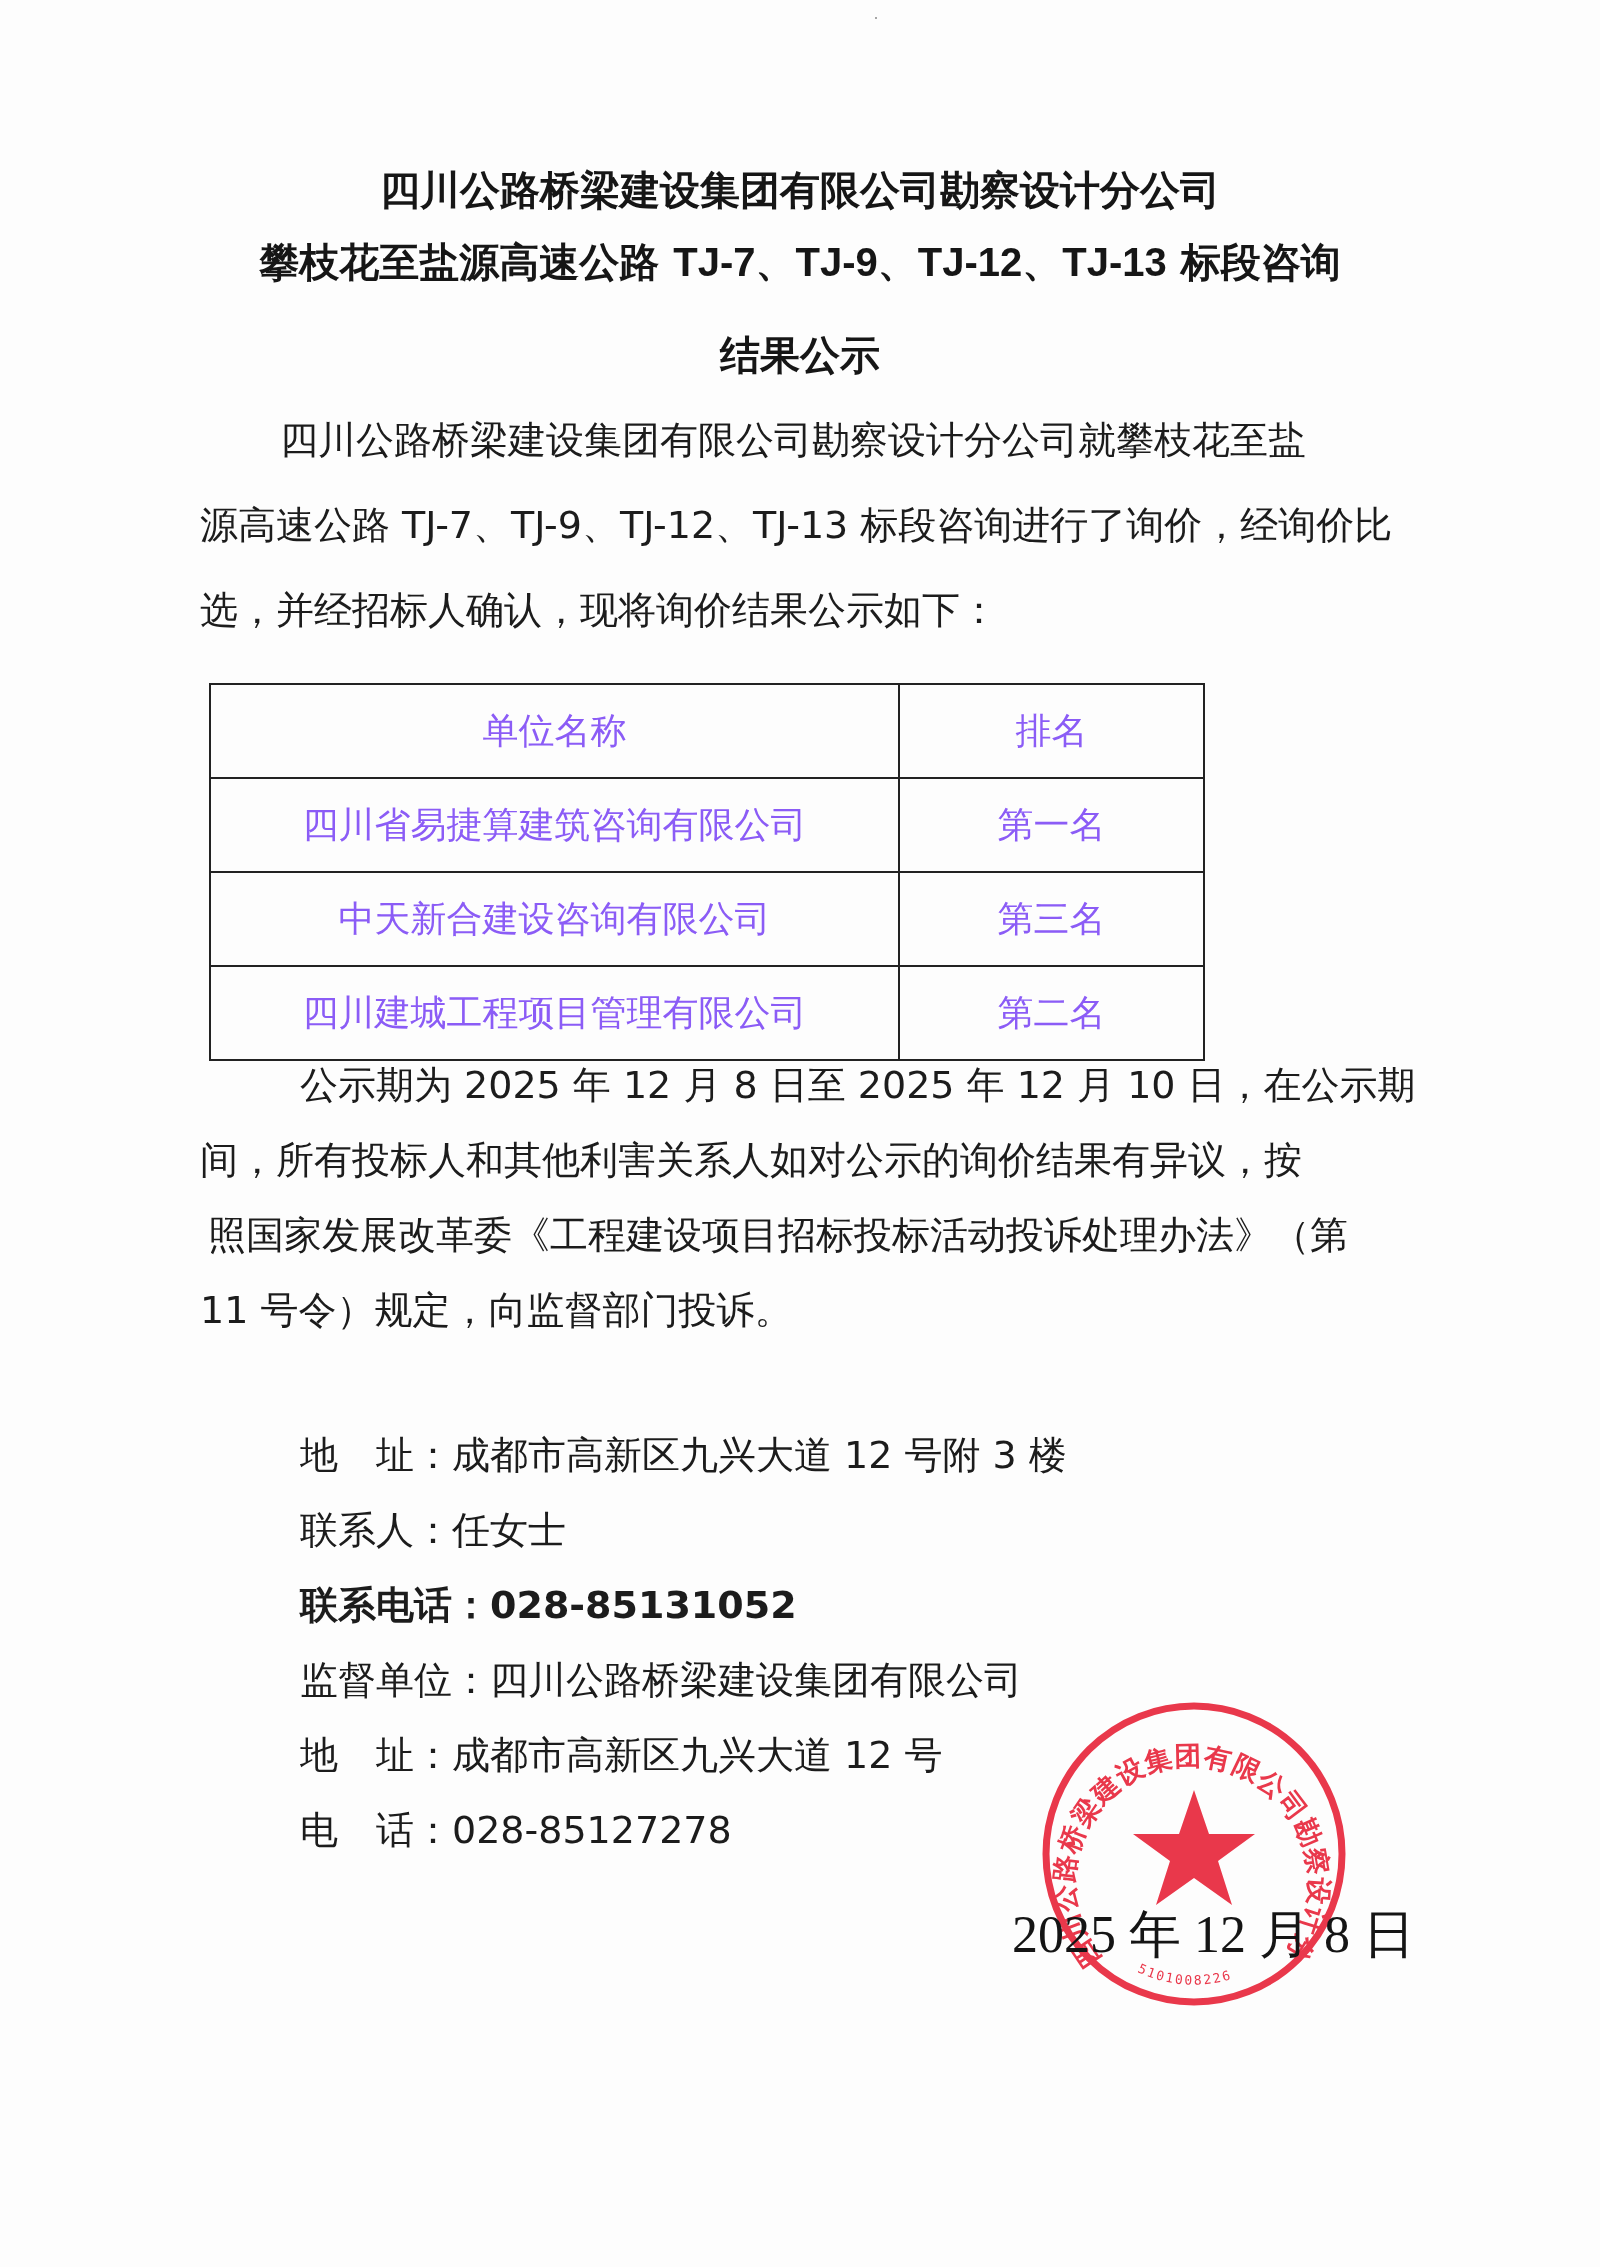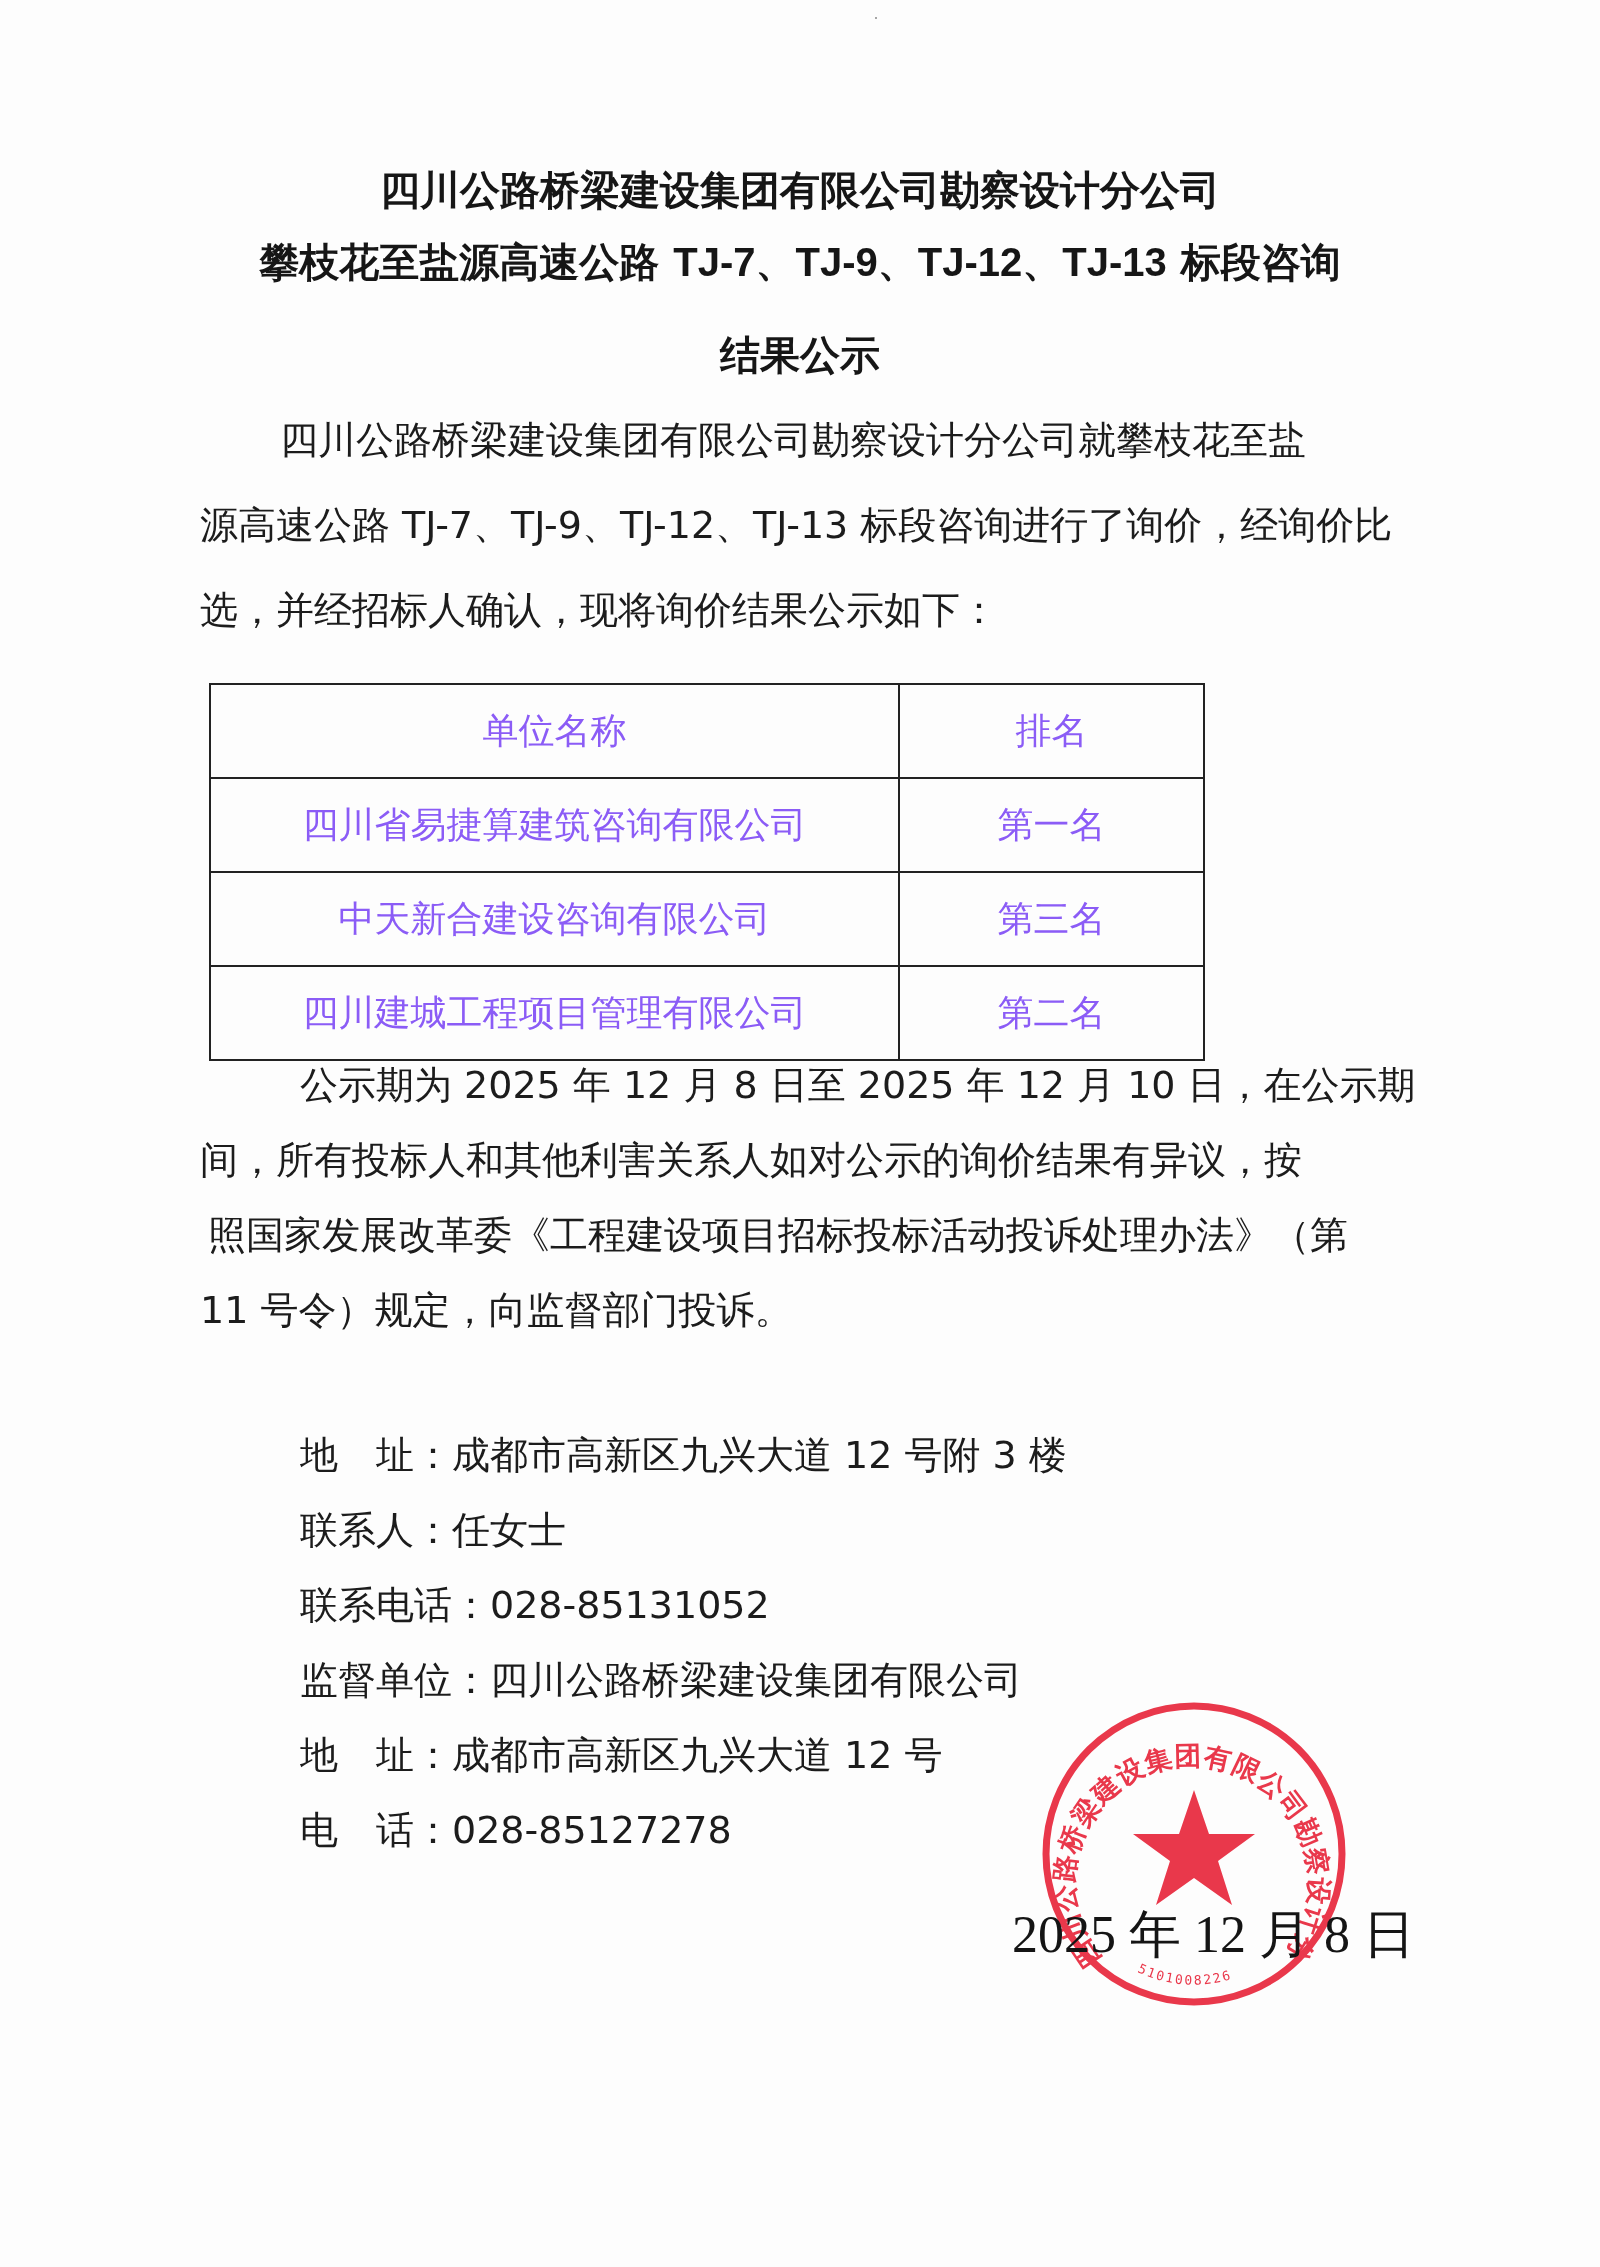--- a/index.html
+++ b/index.html
@@ -131,21 +131,21 @@
   </tbody>
     </table>
 
   <div class="body-line" style="left:300px; top:1055px;">公示期为 2025 年 12 月 8 日至 2025 年 12 月 10 日，在公示期</div>
   <div class="body-line" style="left:200px; top:1130px;">间，所有投标人和其他利害关系人如对公示的询价结果有异议，按</div>
   <div class="body-line" style="left:200px; top:1205px;margin-left:8px;">照国家发展改革委《工程建设项目招标投标活动投诉处理办法》（第</div>
   <div class="body-line" style="left:200px; top:1280px;">11 号令）规定，向监督部门投诉。</div>
 
   <div class="body-line" style="left:300px; top:1425px;"><span>地　址：</span><span>成都市高新区九兴大道 12 号附 3 楼</span></div>
   <div class="body-line" style="left:300px; top:1500px;"><span>联系人：</span><span>任女士</span></div>
-  <div class="body-line" style="left:300px; top:1575px;"><span>联系电话：</span><span>028-85131052</span></div>
+  <div class="body-line" style="left:300px; top:1575px;font-weight:bold;"><span>联系电话：</span><span>028-85131052</span></div>
   <div class="body-line" style="left:300px; top:1650px;"><span>监督单位：</span><span>四川公路桥梁建设集团有限公司</span></div>
   <div class="body-line" style="left:300px; top:1725px;"><span>地　址：</span><span>成都市高新区九兴大道 12 号</span></div>
   <div class="body-line" style="left:300px; top:1800px;"><span>电　话：</span><span>028-85127278</span></div>
 
   <svg class="stamp" viewBox="0 0 312 312">
     <defs>
       <path id="ringPath" d="M 64 262 A 118 118 0 1 1 252 250" fill="none"></path>
       <path id="codePath" d="M 92 270 A 128 128 0 0 0 236 258" fill="none"></path>
     </defs>
     <circle cx="156" cy="156" r="148" fill="none" stroke="#e8283c" stroke-width="7"></circle>

